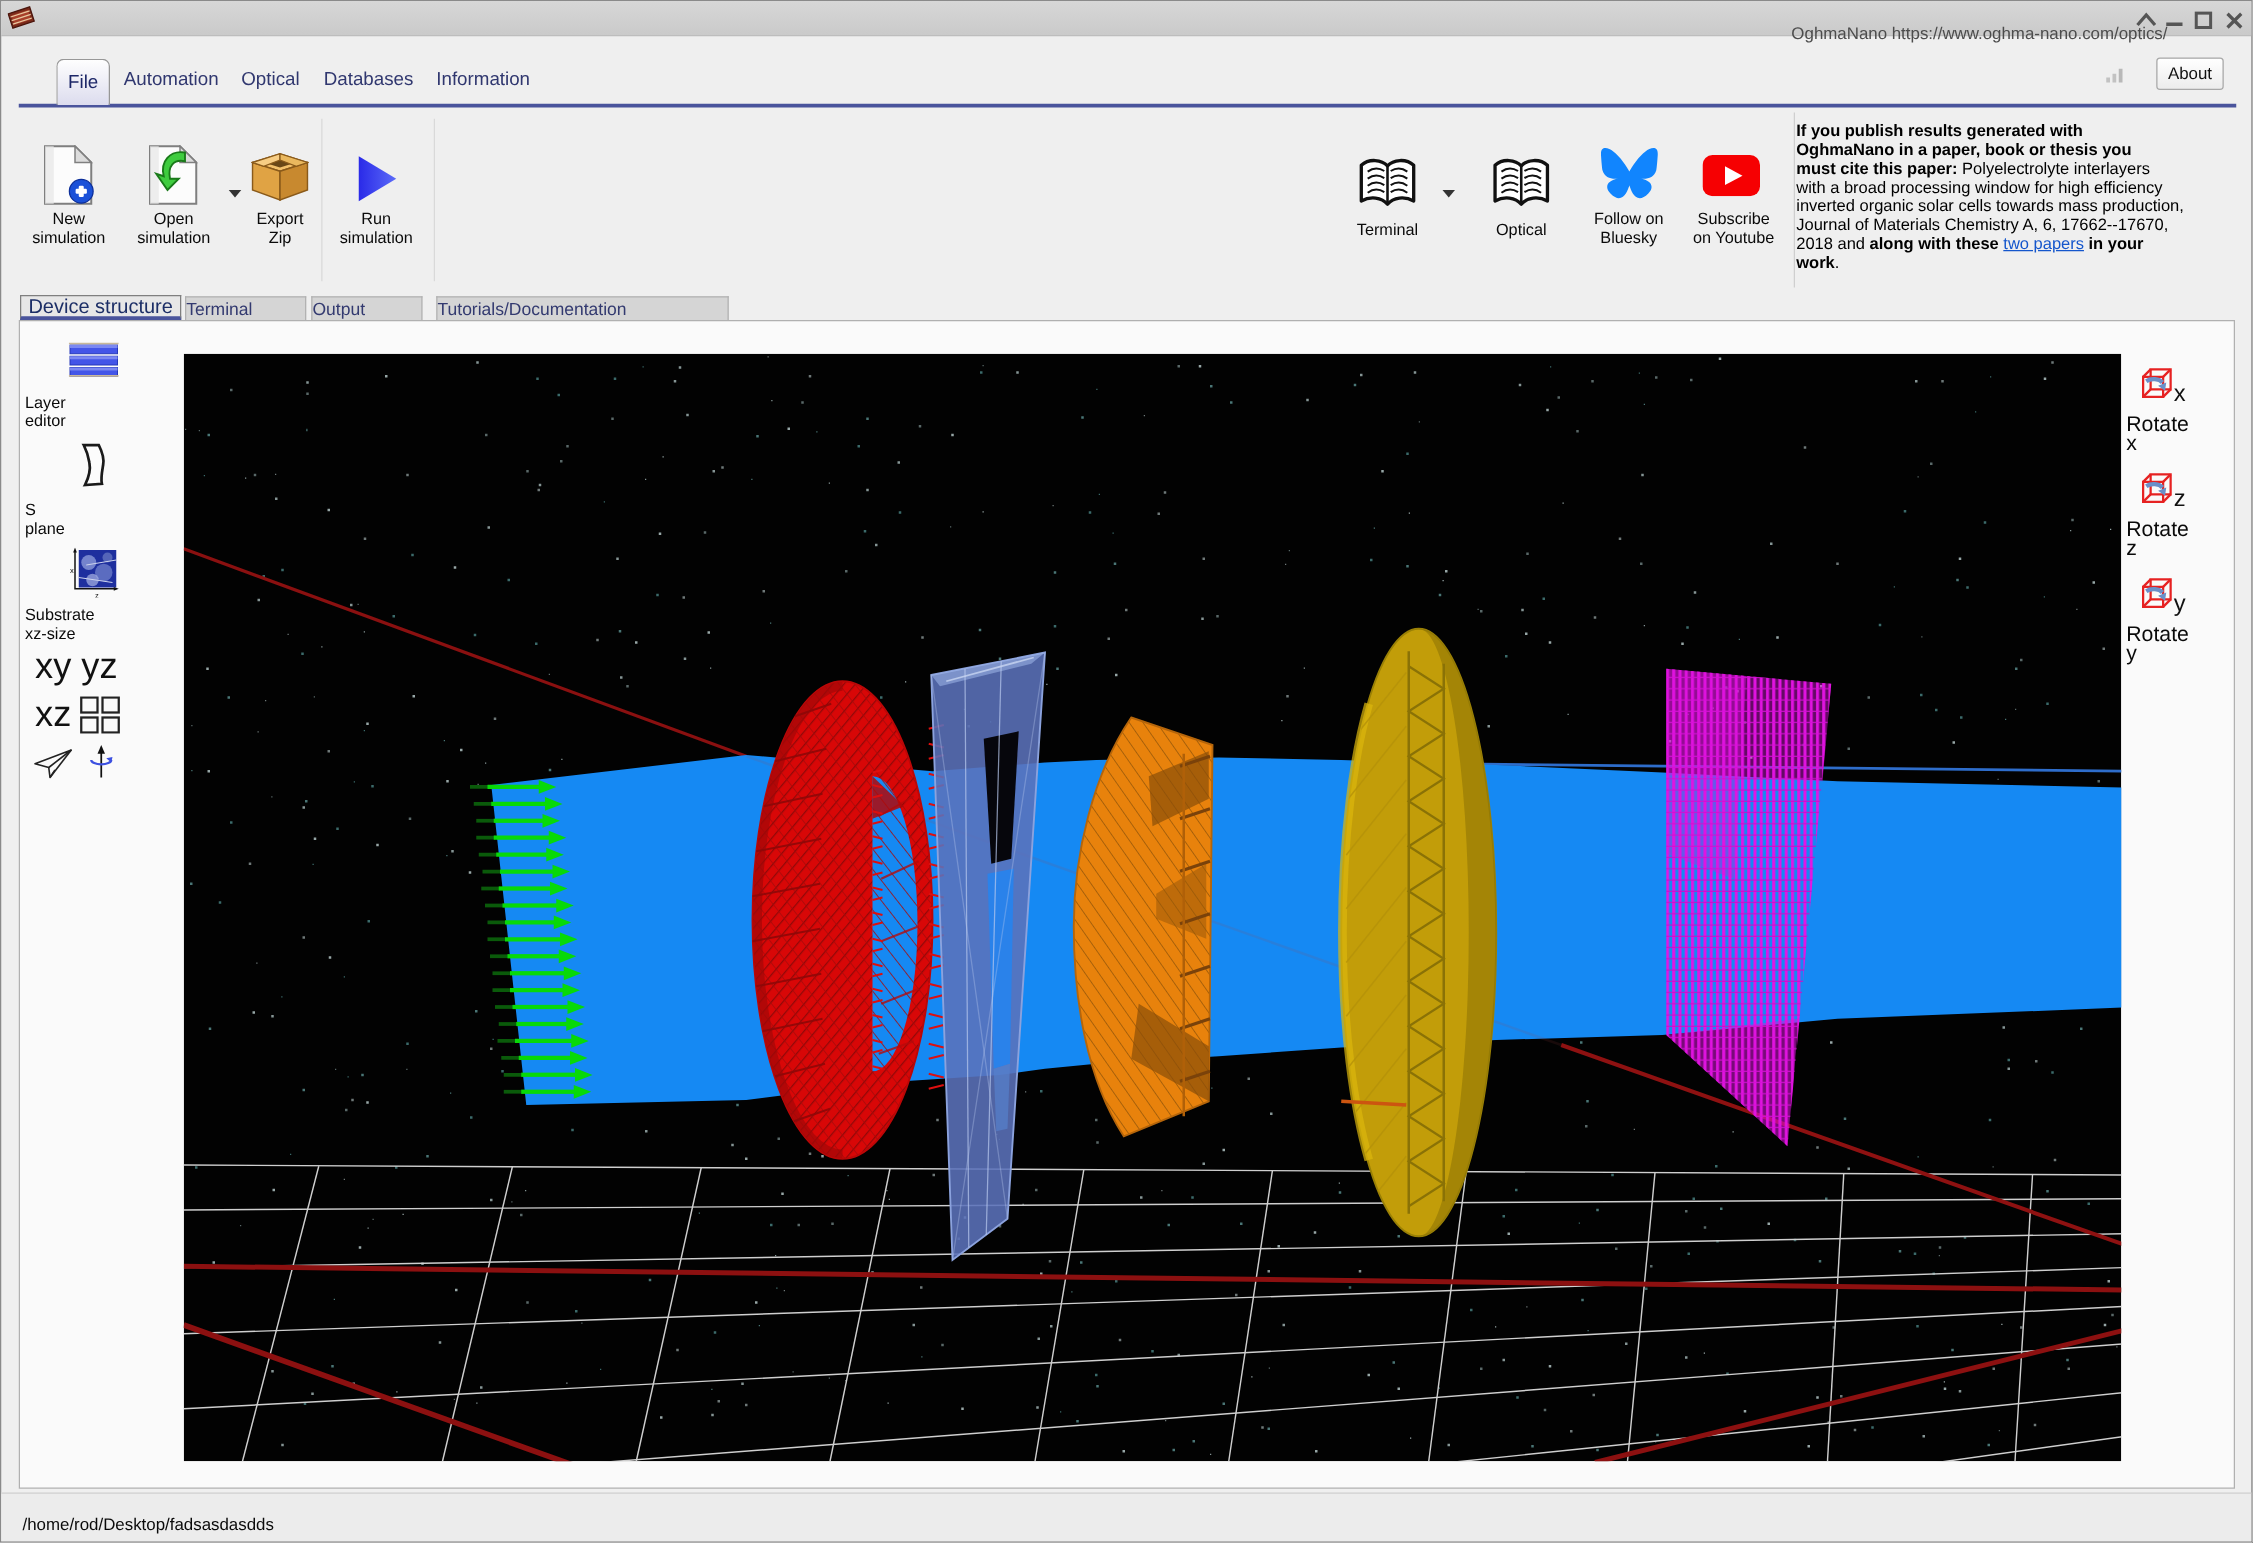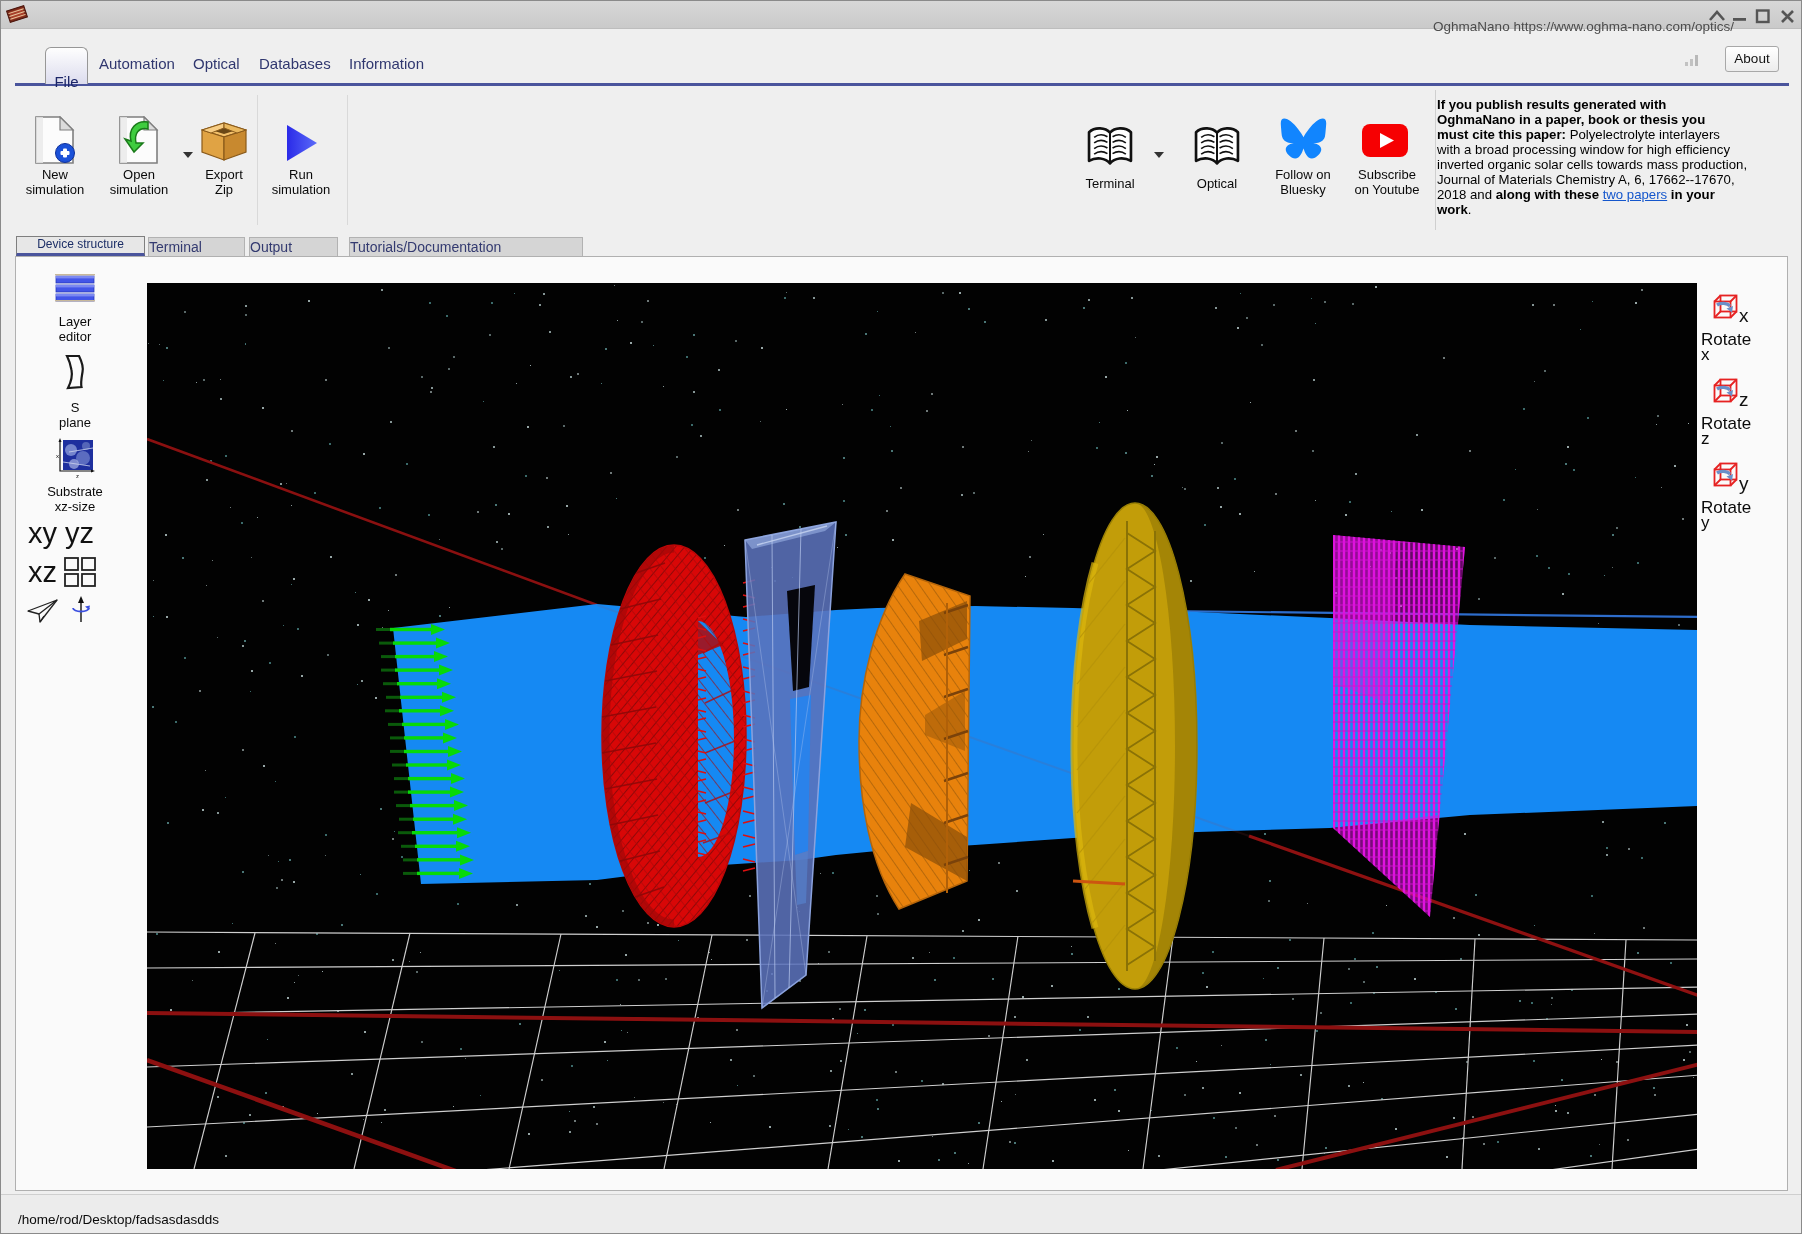--- a/index.html
+++ b/index.html
@@ -1,30 +1,30 @@
 <!DOCTYPE html>
 <html><head><meta charset="utf-8"><title>OghmaNano</title><style>
 *{margin:0;padding:0;box-sizing:border-box}
 html,body{width:1802px;height:1234px;overflow:hidden;font-family:"Liberation Sans",sans-serif;background:#efefef}
 .abs{position:absolute}
 #win{position:absolute;inset:0;border:1px solid #8a8a8a;background:#efefef}
 #titlebar{position:absolute;left:1px;top:1px;right:1px;height:28px;background:linear-gradient(#d7d7d7,#cacaca);border-bottom:1px solid #bdbdbd}
 #title{position:absolute;left:0;right:68px;top:19px;text-align:right;font-size:13.5px;font-weight:normal;color:#4c4c4c}
 .tabtxt{position:absolute;top:55px;font-size:15px;color:#30376f}
-#filetab{position:absolute;left:45px;top:47px;width:43px;height:37px;background:linear-gradient(#fefefe,#dcdcee);border:1px solid #979797;border-bottom:none;border-radius:6px 6px 0 0;text-align:center;font-size:15px;color:#1c2667;padding-top:25px;z-index:3}
+#filetab{position:absolute;left:45px;top:47px;width:43px;height:37px;background:linear-gradient(#fefefe,#dcdcee);border:1px solid #979797;border-bottom:none;border-radius:6px 6px 0 0;text-align:center;font-size:15px;color:#1c2667;padding-top:9px;z-index:3}
 #menuline{position:absolute;left:15px;top:83px;width:1774px;height:3px;background:#4a549c;z-index:2}
 #about{position:absolute;left:1725px;top:46px;width:54px;height:26px;background:linear-gradient(#ffffff,#ececec);border:1px solid #a8a8a8;border-radius:3px;font-size:13.5px;color:#111;text-align:center;padding-top:4px}
 .sep{position:absolute;top:95px;width:1px;height:130px;background:#d9d9d9}
 .blabel{position:absolute;font-size:13px;color:#0a0a0a;text-align:center;line-height:15px}
 #cite{position:absolute;left:1437px;top:97px;width:356px;font-size:13.2px;line-height:15px;color:#000;white-space:nowrap}
 #cite a{color:#1456cc;font-weight:normal;text-decoration:underline}
 .tab2{position:absolute;top:237px;height:19px;background:#d5d5d5;border:1px solid #b2b2b2;border-bottom:none;font-size:14px;color:#333a70;padding-top:1px}
-#tab2sel{position:absolute;left:16px;top:236px;width:129px;height:20px;background:#e7e7e7;border:1px solid #7f7f7f;border-bottom:3px solid #4a549c;font-size:12px;color:#1c2e66;text-align:center;z-index:2}
+#tab2sel{position:absolute;left:16px;top:236px;width:129px;height:20px;background:#e7e7e7;border:1px solid #7f7f7f;border-bottom:3px solid #4a549c;font-size:16px;color:#1c2e66;text-align:center;z-index:2}
 #panel{position:absolute;left:15px;top:256px;width:1773px;height:935px;background:#fafafa;border:1px solid #b0b0b0}
-.llabel{position:absolute;font-size:13px;color:#0a0a0a;text-align:center;line-height:15px;width:110px}
+.llabel{position:absolute;font-size:13px;color:#0a0a0a;line-height:15px;width:110px}
 .big{position:absolute;font-size:29px;color:#111}
 #statusbar{position:absolute;left:1px;right:1px;top:1194px;height:39px;background:#ececec;border-top:1px solid #cfcfcf}
 #statustxt{position:absolute;left:17px;top:17px;font-size:13.5px;color:#0a0a0a}
 .rlabel{position:absolute;font-size:17px;color:#0a0a0a;line-height:15px;width:60px}
 .sub{position:absolute;font-size:19px;color:#111}
 </style></head><body>
 <div id="win"></div>
 <div id="titlebar"></div>
 <svg class="abs" style="left:6px;top:4px" width="22" height="20" viewBox="0 0 22 20">
     <g transform="rotate(-18 11 10)">

